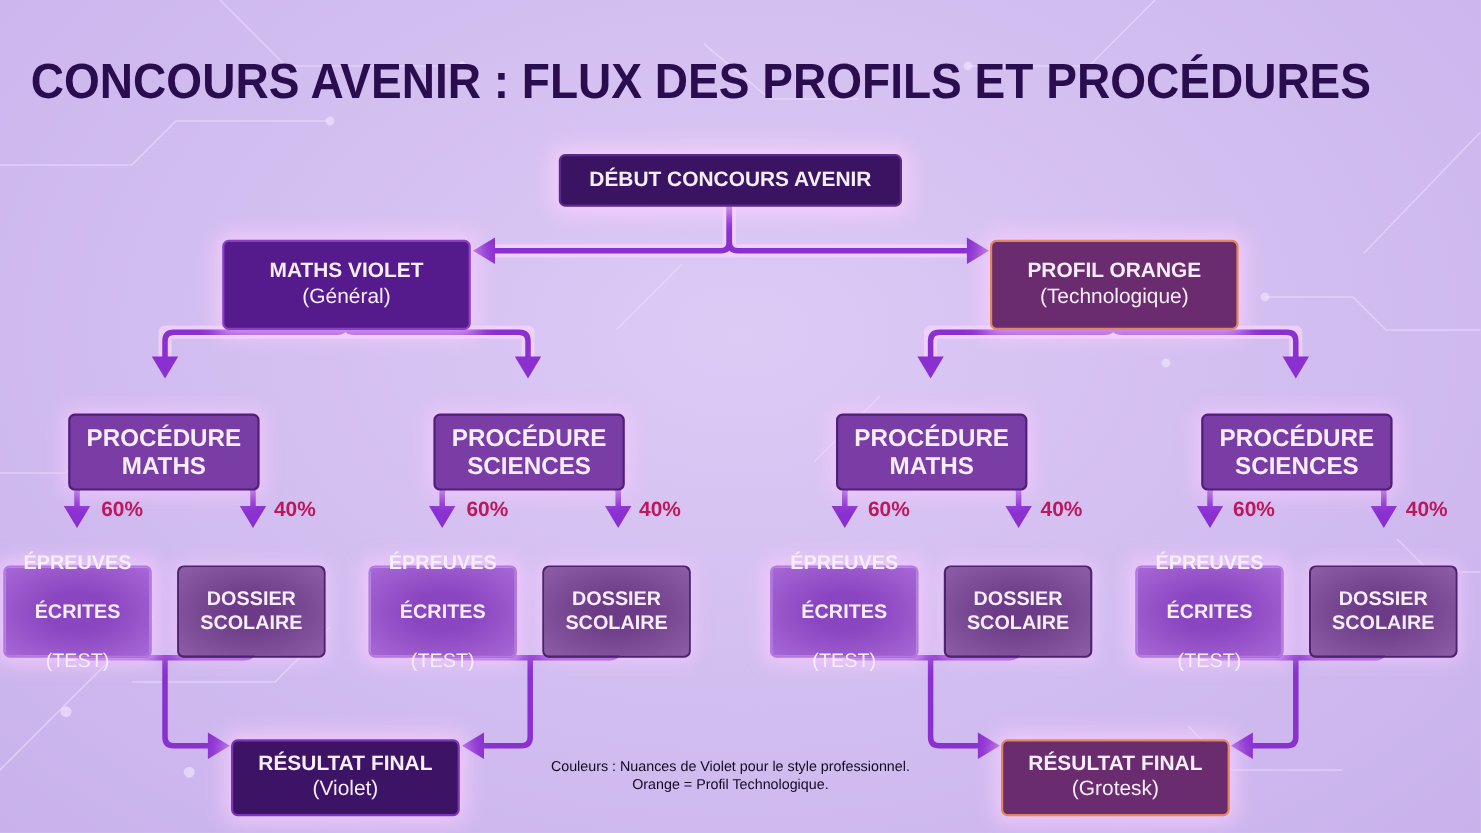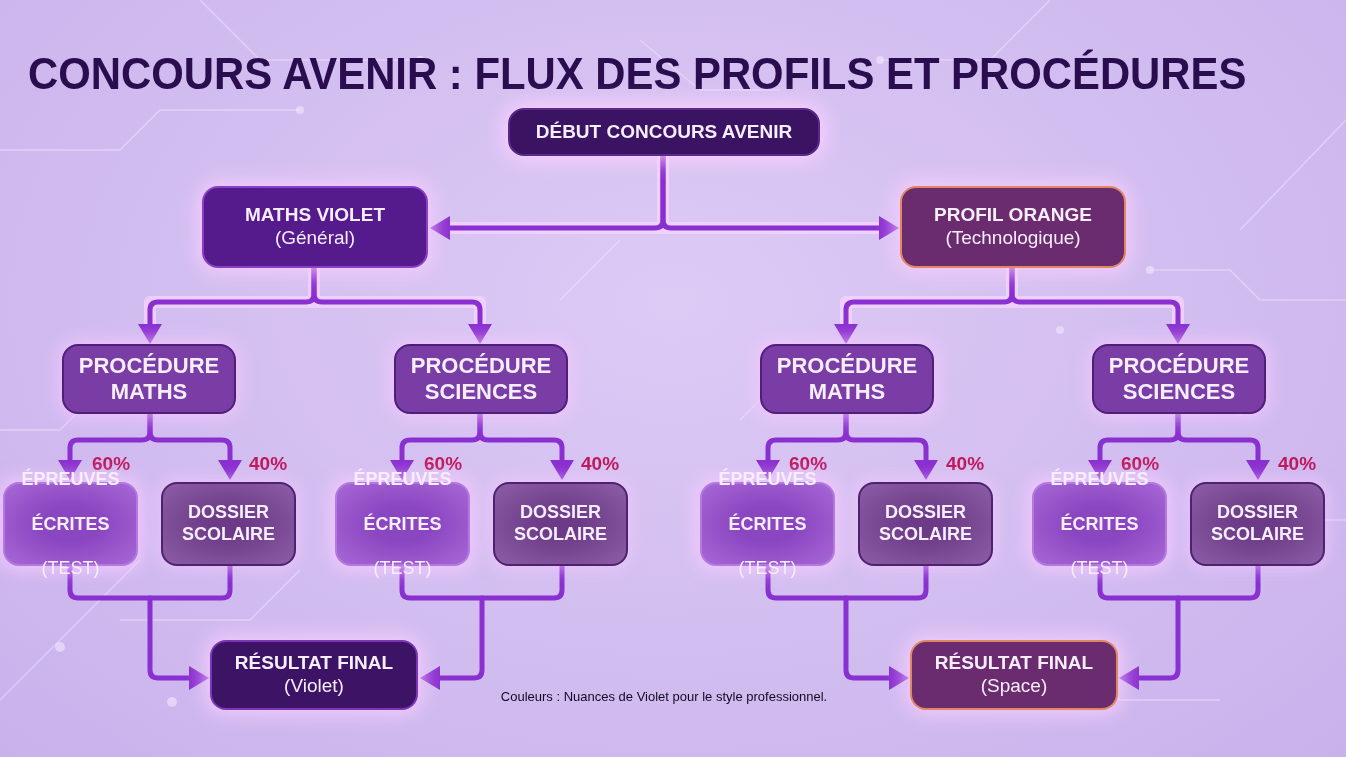--- a/index.html
+++ b/index.html
@@ -13,24 +13,24 @@
   .circuit { position: absolute; left: 0; top: 0; width: 1346px; height: 757px; pointer-events: none; }
   .title {
     position: absolute; left: 28px; top: 18px; width: 1300px;
     font-family: "Liberation Sans", sans-serif; font-weight: 700;
     font-size: 45px; letter-spacing: 0px; color: #2a0d4f;
     transform: scaleX(0.93); transform-origin: left center;
     white-space: nowrap;
   }
   .box {
     position: absolute; box-sizing: border-box;
-    border-radius: 16px;
+    border-radius: 6px;
     display: flex; flex-direction: column; align-items: center; justify-content: center;
     color: #f6eefc; text-align: center; line-height: 1.2;
-    font-family: "Liberation Sans", sans-serif; font-weight: 700;
+    font-family: "Liberation Sans", sans-serif; font-weight: 700; margin-top: 32px;
   }
   .box span { display: block; }
   .box .sub { font-weight: 400; }
   .start {
     background: #3a1463; border: 2px solid #5a2a8a;
     box-shadow: 0 0 18px 6px rgba(255,210,255,0.75);
     font-size: 19px;
   }
   .profile-violet {
     background: #551a8b; border: 2px solid #8a3fc7;
@@ -269,18 +269,19 @@
   <span>DOSSIER</span>
   <span>SCOLAIRE</span>
 </div>
 
 <div class="box result-violet" style="left:210px; top:640px; width:208px; height:70px;">
   <span>RÉSULTAT FINAL</span>
   <span class="sub">(Violet)</span>
 </div>
 <div class="box result-orange" style="left:910px; top:640px; width:208px; height:70px;">
   <span>RÉSULTAT FINAL</span>
-  <span class="sub">(Space)</span>
+  <span class="sub">(Grotesk)</span>
 </div>
 
 <div class="note">
   <span>Couleurs : Nuances de Violet pour le style professionnel.</span>
+  <span>Orange = Profil Technologique.</span>
 </div>
 
 </body></html>

